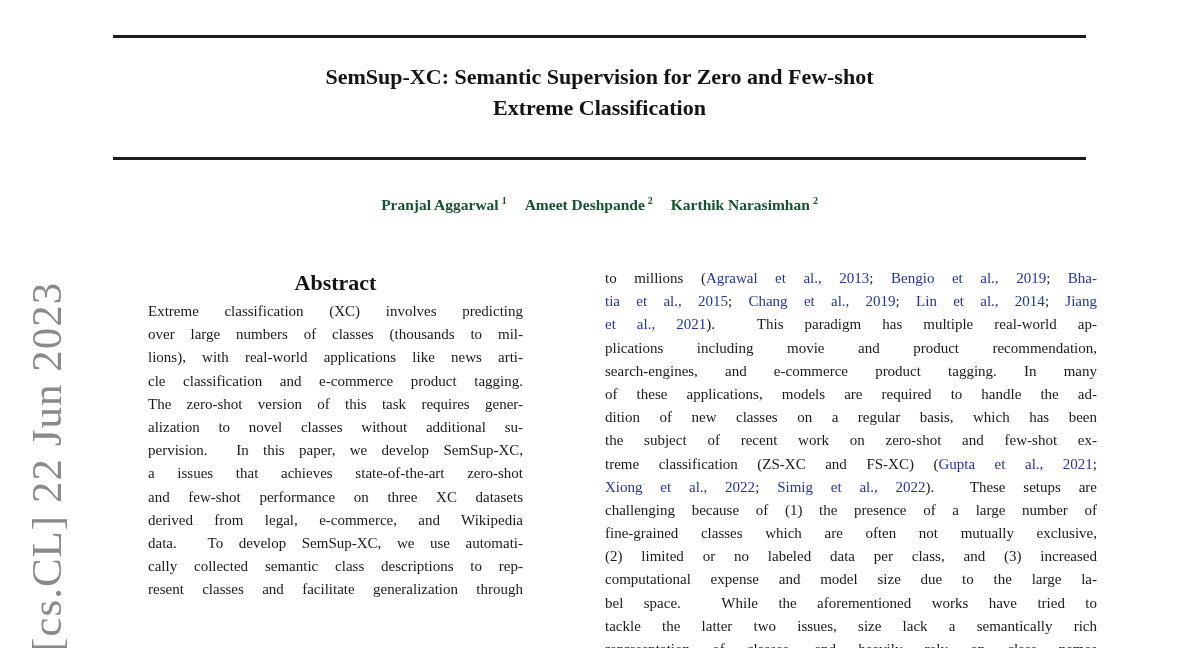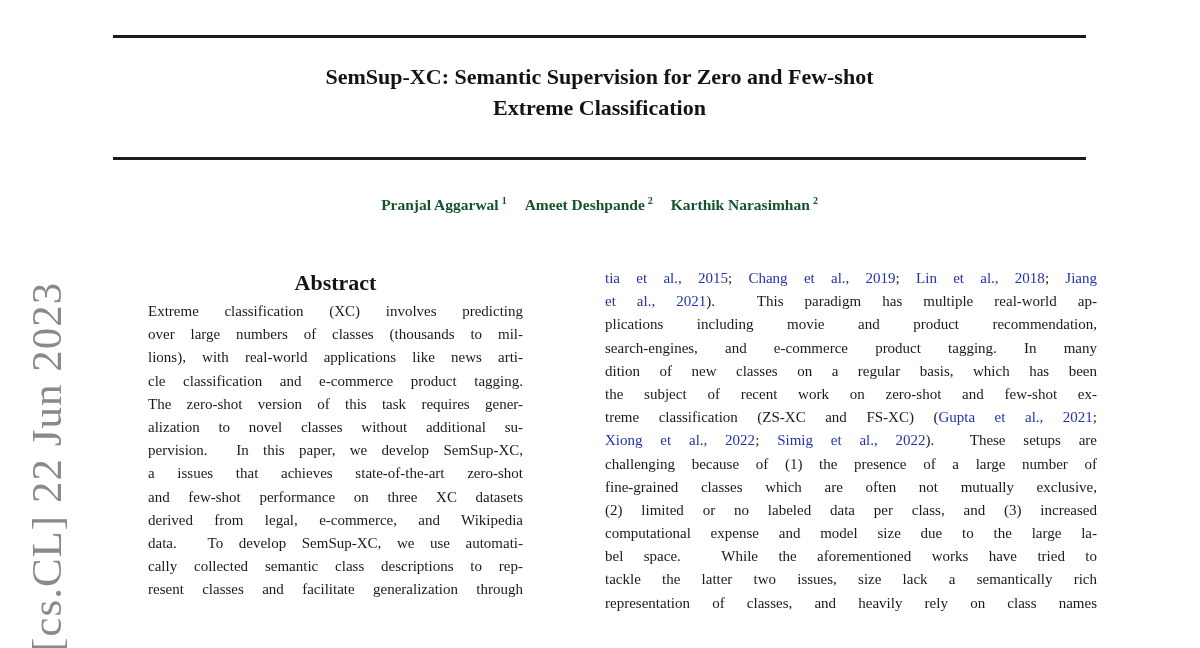--- a/index.html
+++ b/index.html
@@ -69,24 +69,26 @@
       <div class="tline"><span>pervision.&nbsp; In this paper, we develop SemSup-XC,</span></div>
       <div class="tline"><span>a issues that achieves state-of-the-art zero-shot</span></div>
       <div class="tline"><span>and few-shot performance on three XC datasets</span></div>
       <div class="tline"><span>derived from legal, e-commerce, and Wikipedia</span></div>
       <div class="tline"><span>data.&nbsp; To develop SemSup-XC, we use automati-</span></div>
       <div class="tline"><span>cally collected semantic class descriptions to rep-</span></div>
       <div class="tline"><span>resent classes and facilitate generalization through</span></div>
     </div>
 
   <div id="intro-col" class="col">
-      <div class="tline"><span class="cite">tia et al., 2015</span><span>; </span><span class="cite">Chang et al., 2019</span><span>; </span><span class="cite">Lin et al., 2018</span><span>; </span><span class="cite">Jiang</span></div>
+      <div class="tline"><span>to millions (</span><span class="cite">Agrawal et al., 2013</span><span>; </span><span class="cite">Bengio et al., 2019</span><span>; </span><span class="cite">Bha-</span></div>
+      <div class="tline"><span class="cite">tia et al., 2015</span><span>; </span><span class="cite">Chang et al., 2019</span><span>; </span><span class="cite">Lin et al., 2014</span><span>; </span><span class="cite">Jiang</span></div>
       <div class="tline"><span class="cite">et al., 2021</span><span>).&nbsp; This paradigm has multiple real-world ap-</span></div>
       <div class="tline"><span>plications including movie and product recommendation,</span></div>
       <div class="tline"><span>search-engines, and e-commerce product tagging. In many</span></div>
+      <div class="tline"><span>of these applications, models are required to handle the ad-</span></div>
       <div class="tline"><span>dition of new classes on a regular basis, which has been</span></div>
       <div class="tline"><span>the subject of recent work on zero-shot and few-shot ex-</span></div>
       <div class="tline"><span>treme classification (ZS-XC and FS-XC) (</span><span class="cite">Gupta et al., 2021</span><span>;</span></div>
       <div class="tline"><span class="cite">Xiong et al., 2022</span><span>; </span><span class="cite">Simig et al., 2022</span><span>).&nbsp; These setups are</span></div>
       <div class="tline"><span>challenging because of (1) the presence of a large number of</span></div>
       <div class="tline"><span>fine-grained classes which are often not mutually exclusive,</span></div>
       <div class="tline"><span>(2) limited or no labeled data per class, and (3) increased</span></div>
       <div class="tline"><span>computational expense and model size due to the large la-</span></div>
       <div class="tline"><span>bel space.&nbsp; While the aforementioned works have tried to</span></div>
       <div class="tline"><span>tackle the latter two issues, size lack a semantically rich</span></div>

